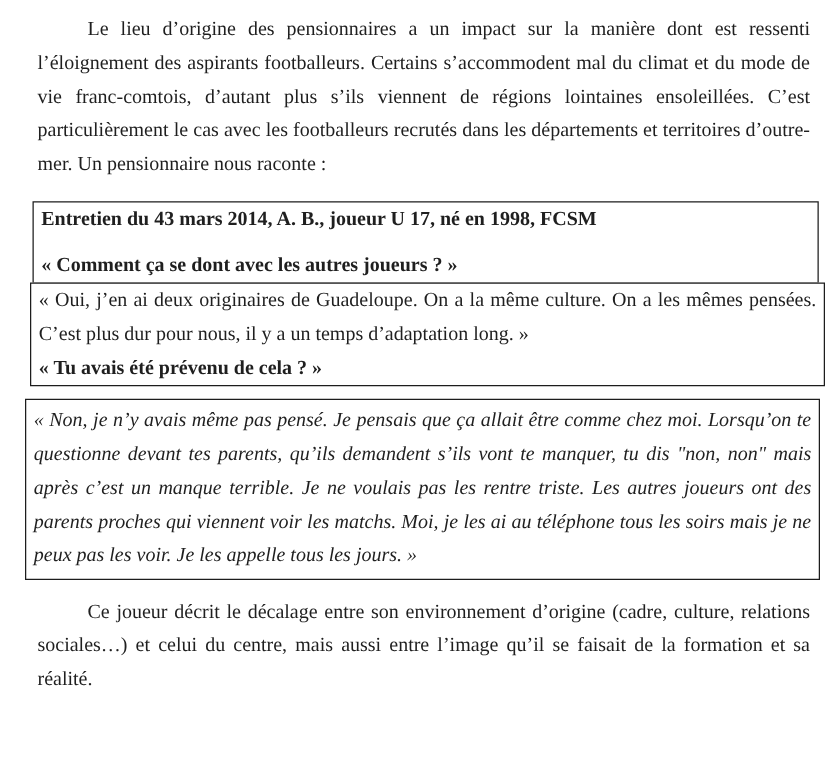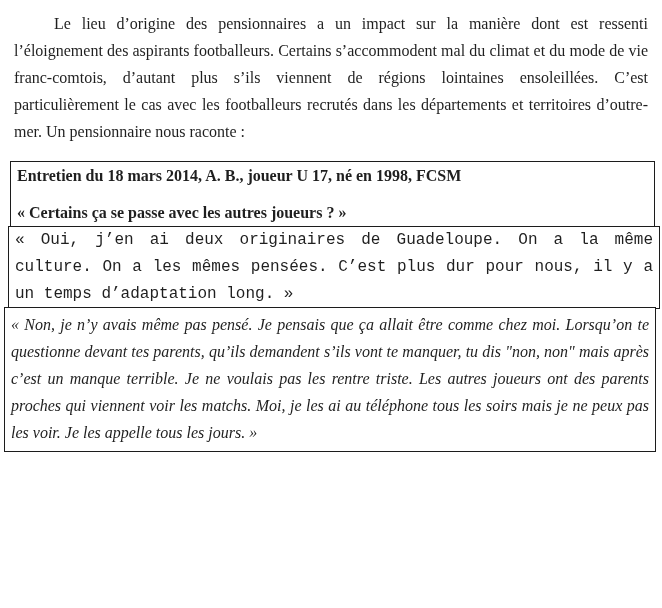--- a/index.html
+++ b/index.html
@@ -13,40 +13,39 @@
     overflow: hidden;
     font-family: "Liberation Serif", "DejaVu Serif", serif;
     font-size: 16px;
     line-height: 27px;
     color: #1f1f1f;
   }
   .page {
     box-sizing: border-box;
     width: 662px;
     height: 608px;
-    padding: 10px 14px 0 14px;
+    padding: 10px 14px 0 30px;
   }
   p { margin: 0; }
   .body-para {
     text-align: justify;
     text-indent: 40px;
   }
   .just { text-align: justify; }
   .bold { font-weight: bold; }
   .box {
     border: 1.5px solid #1c1c1c;
     padding: 0 6px;
     background: #ffffff;
   }
   .box1 {
     margin: 16px -7px 0 -4px;
   }
   .box2 {
-    margin: -1.5px -12px 0 -6px;
-    font-family: Liberation Mono, monospace;
+    margin: -1.5px -12px 12px -6px;
   }
   .box3 {
     margin: -1.5px -8px 0 -10px;
     padding-top: 3px;
     padding-bottom: 5px;
     font-style: italic;
   }
   .interview-header {
     margin-bottom: 10px;
   }
@@ -55,26 +54,28 @@
   }
 </style>
 </head>
 <body>
 
 <div class="page">
 
   <p class="body-para">Le lieu d’origine des pensionnaires a un impact sur la manière dont est ressenti l’éloignement des aspirants footballeurs. Certains s’accommodent mal du climat et du mode de vie franc-comtois, d’autant plus s’ils viennent de régions lointaines ensoleillées. C’est particulièrement le cas avec les footballeurs recrutés dans les départements et territoires d’outre-mer. Un pensionnaire nous raconte :</p>
 
   <div class="box box1">
-    <p class="bold interview-header">Entretien du 18 mars 2014, A. B., joueur U 17, né en 1998, FCSM</p>
-    <p class="bold">« Certains ça se passe avec les autres joueurs ? »</p>
+    <p class="bold interview-header">Entretien du 43 mars 2014, A. B., joueur U 17, né en 1998, FCSM</p>
+    <p class="bold">« Comment ça se dont avec les autres joueurs ? »</p>
   </div>
 
   <div class="box box2">
     <p class="just">« Oui, j’en ai deux originaires de Guadeloupe. On a la même culture. On a les mêmes pensées. C’est plus dur pour nous, il y a un temps d’adaptation long. »</p>
+    <p class="bold">« Tu avais été prévenu de cela ? »</p>
   </div>
 
   <div class="box box3">
     <p class="just">« Non, je n’y avais même pas pensé. Je pensais que ça allait être comme chez moi. Lorsqu’on te questionne devant tes parents, qu’ils demandent s’ils vont te manquer, tu dis "non, non" mais après c’est un manque terrible. Je ne voulais pas les rentre triste. Les autres joueurs ont des parents proches qui viennent voir les matchs. Moi, je les ai au téléphone tous les soirs mais je ne peux pas les voir. Je les appelle tous les jours. »</p>
   </div>
 
+  <p class="body-para closing">Ce joueur décrit le décalage entre son environnement d’origine (cadre, culture, relations sociales…) et celui du centre, mais aussi entre l’image qu’il se faisait de la formation et sa réalité.</p>
 
 </div>
 
 </body></html>

